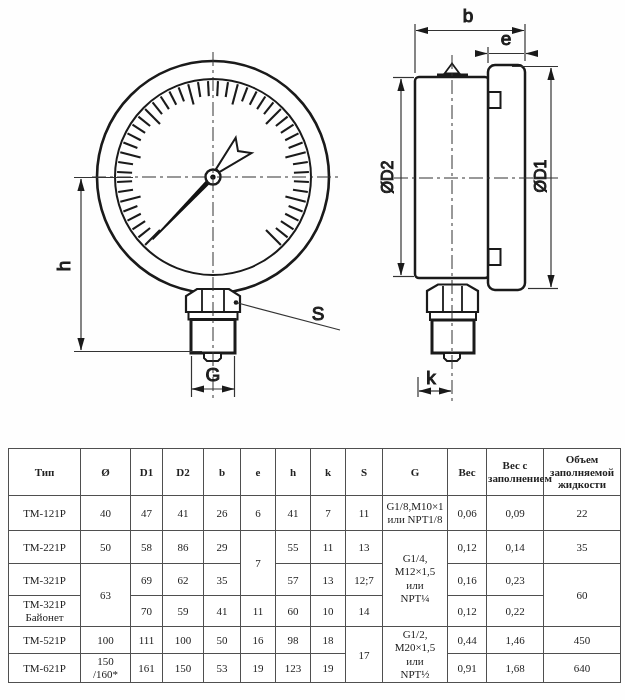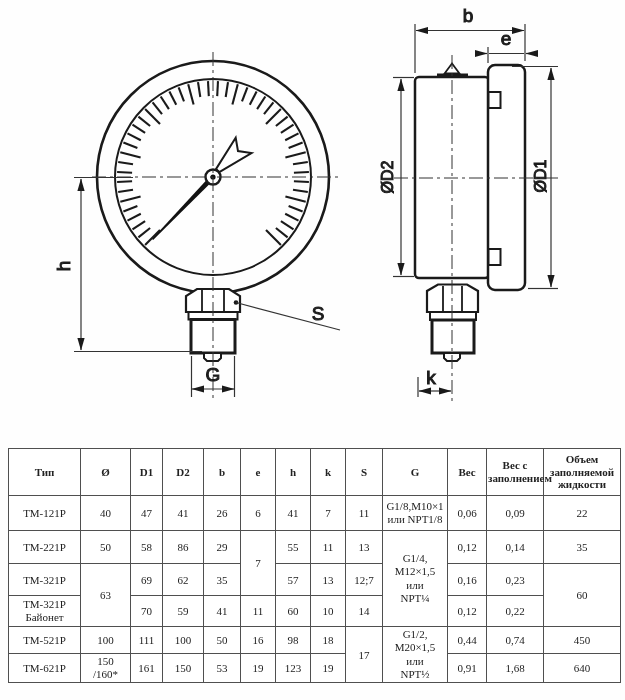--- a/index.html
+++ b/index.html
@@ -283,21 +283,21 @@
     <td>50</td>
     <td>16</td>
     <td>98</td>
     <td>18</td>
     <td rowspan="2">17</td>
     <td class="gcol" rowspan="2">G1/2,
 М20×1,5
 или
 NPT½</td>
     <td>0,44</td>
-    <td>0,74</td>
+    <td>1,46</td>
     <td>450</td>
   </tr>
   <tr style="height:29px">
     <td>ТМ-621Р</td>
     <td class="ml">150
 /160*</td>
     <td>161</td>
     <td>150</td>
     <td>53</td>
     <td>19</td>

